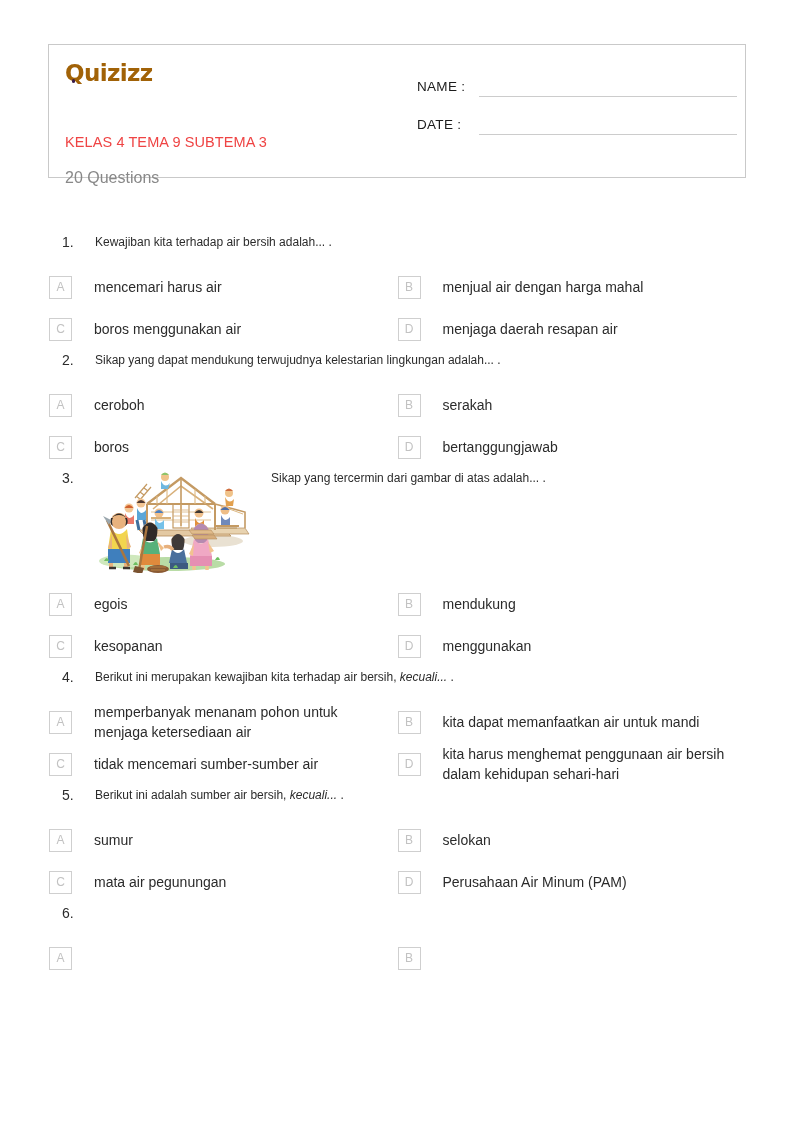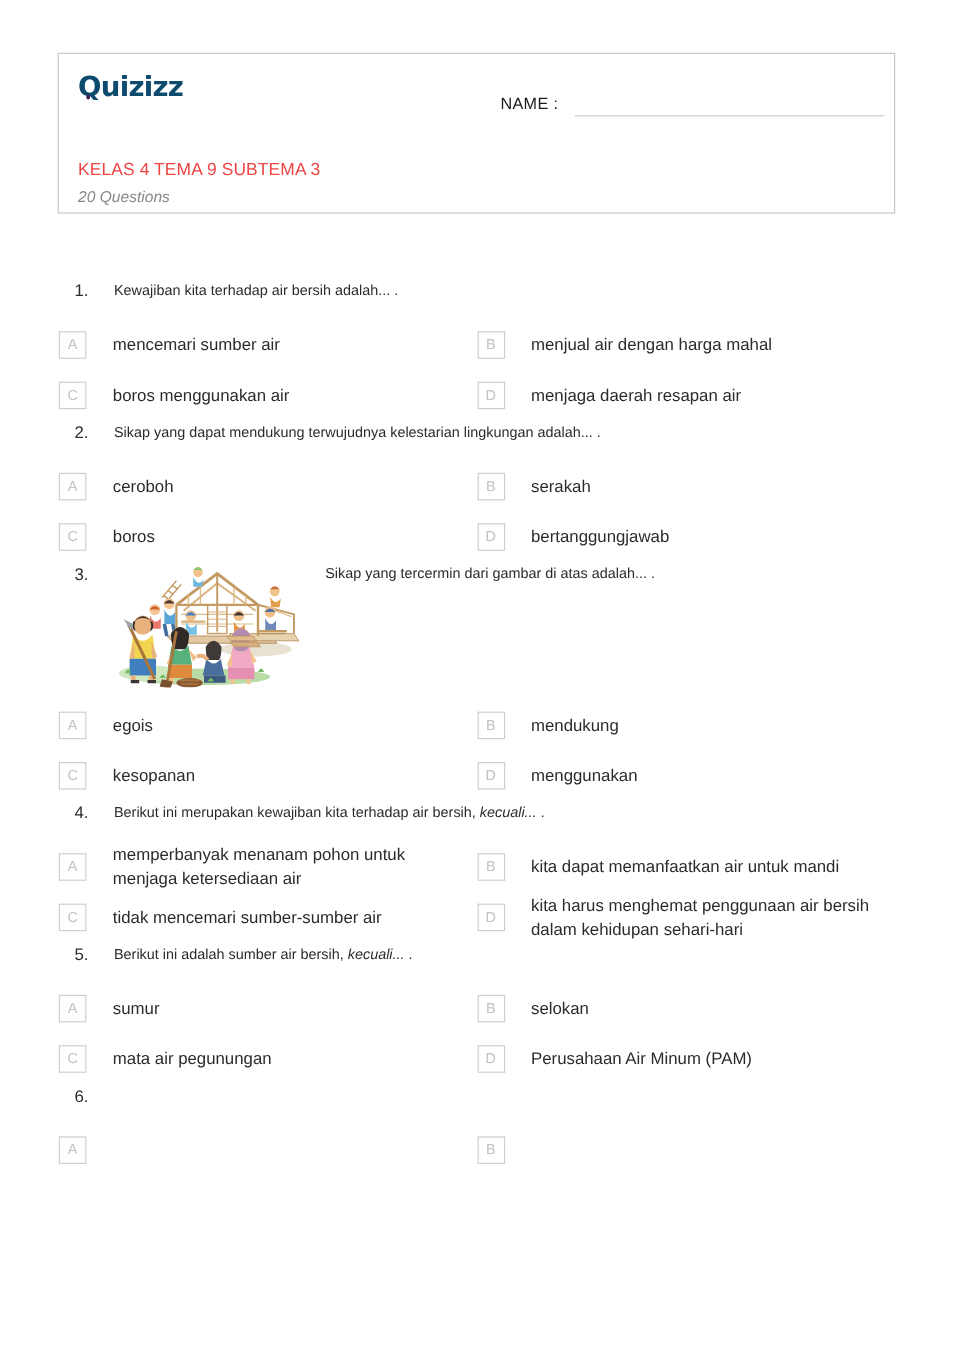--- a/index.html
+++ b/index.html
@@ -39,21 +39,21 @@
     left: 11px;
     top: 10px;
     width: 350px;
     height: 114px;
   }
   .logo {
     font-family: "DejaVu Sans", sans-serif;
     font-size: 23px;
     font-weight: bold;
     letter-spacing: -0.6px;
-    color: #0c4a6e;
+    color: #a16207;
     line-height: 1;
     margin-top: 7px;
     margin-left: 5px;
     display: inline-block;
     position: relative;
   }
   .logo .dot {
     position: absolute;
     left: 6.5px;
     top: 17px;
@@ -67,24 +67,23 @@
     left: 5px;
     top: 79px;
     font-size: 14.5px;
     color: #ef4444;
     letter-spacing: 0.1px;
     white-space: nowrap;
   }
   .quiz-count {
     position: absolute;
     left: 5px;
-    top: 101px;
-    font-size: 13px;
+    top: 114px;
+    font-size: 16px;
     color: #888888;
-    font-style: italic;
   }
 
   .header-right {
     position: absolute;
     left: 368px;
     top: 20px;
     width: 320px;
   }
   .field-row {
     display: flex;
@@ -203,34 +202,38 @@
       </div>
       <div class="quiz-title">KELAS 4 TEMA 9 SUBTEMA 3</div>
       <div class="quiz-count">20 Questions</div>
     </div>
 
     <div class="header-right">
       <div class="field-row">
         <span class="field-label">NAME :</span>
         <span class="field-line"></span>
       </div>
+      <div class="field-row">
+        <span class="field-label">DATE  :</span>
+        <span class="field-line"></span>
+      </div>
     </div>
 
   </div>
 
   <div class="questions" id="questions-root">
       <div class="q-block">
         <div class="q-head">
           <div class="q-num">1.</div>
           <div class="q-text">Kewajiban kita terhadap air bersih adalah... .</div>
         </div>
         <div class="options">
           <div class="option">
             <div class="opt-badge">A</div>
-            <div class="opt-text">mencemari sumber air</div>
+            <div class="opt-text">mencemari harus air</div>
           </div>
           <div class="option">
             <div class="opt-badge">B</div>
             <div class="opt-text">menjual air dengan harga mahal</div>
           </div>
           <div class="option">
             <div class="opt-badge">C</div>
             <div class="opt-text">boros menggunakan air</div>
           </div>
           <div class="option">

